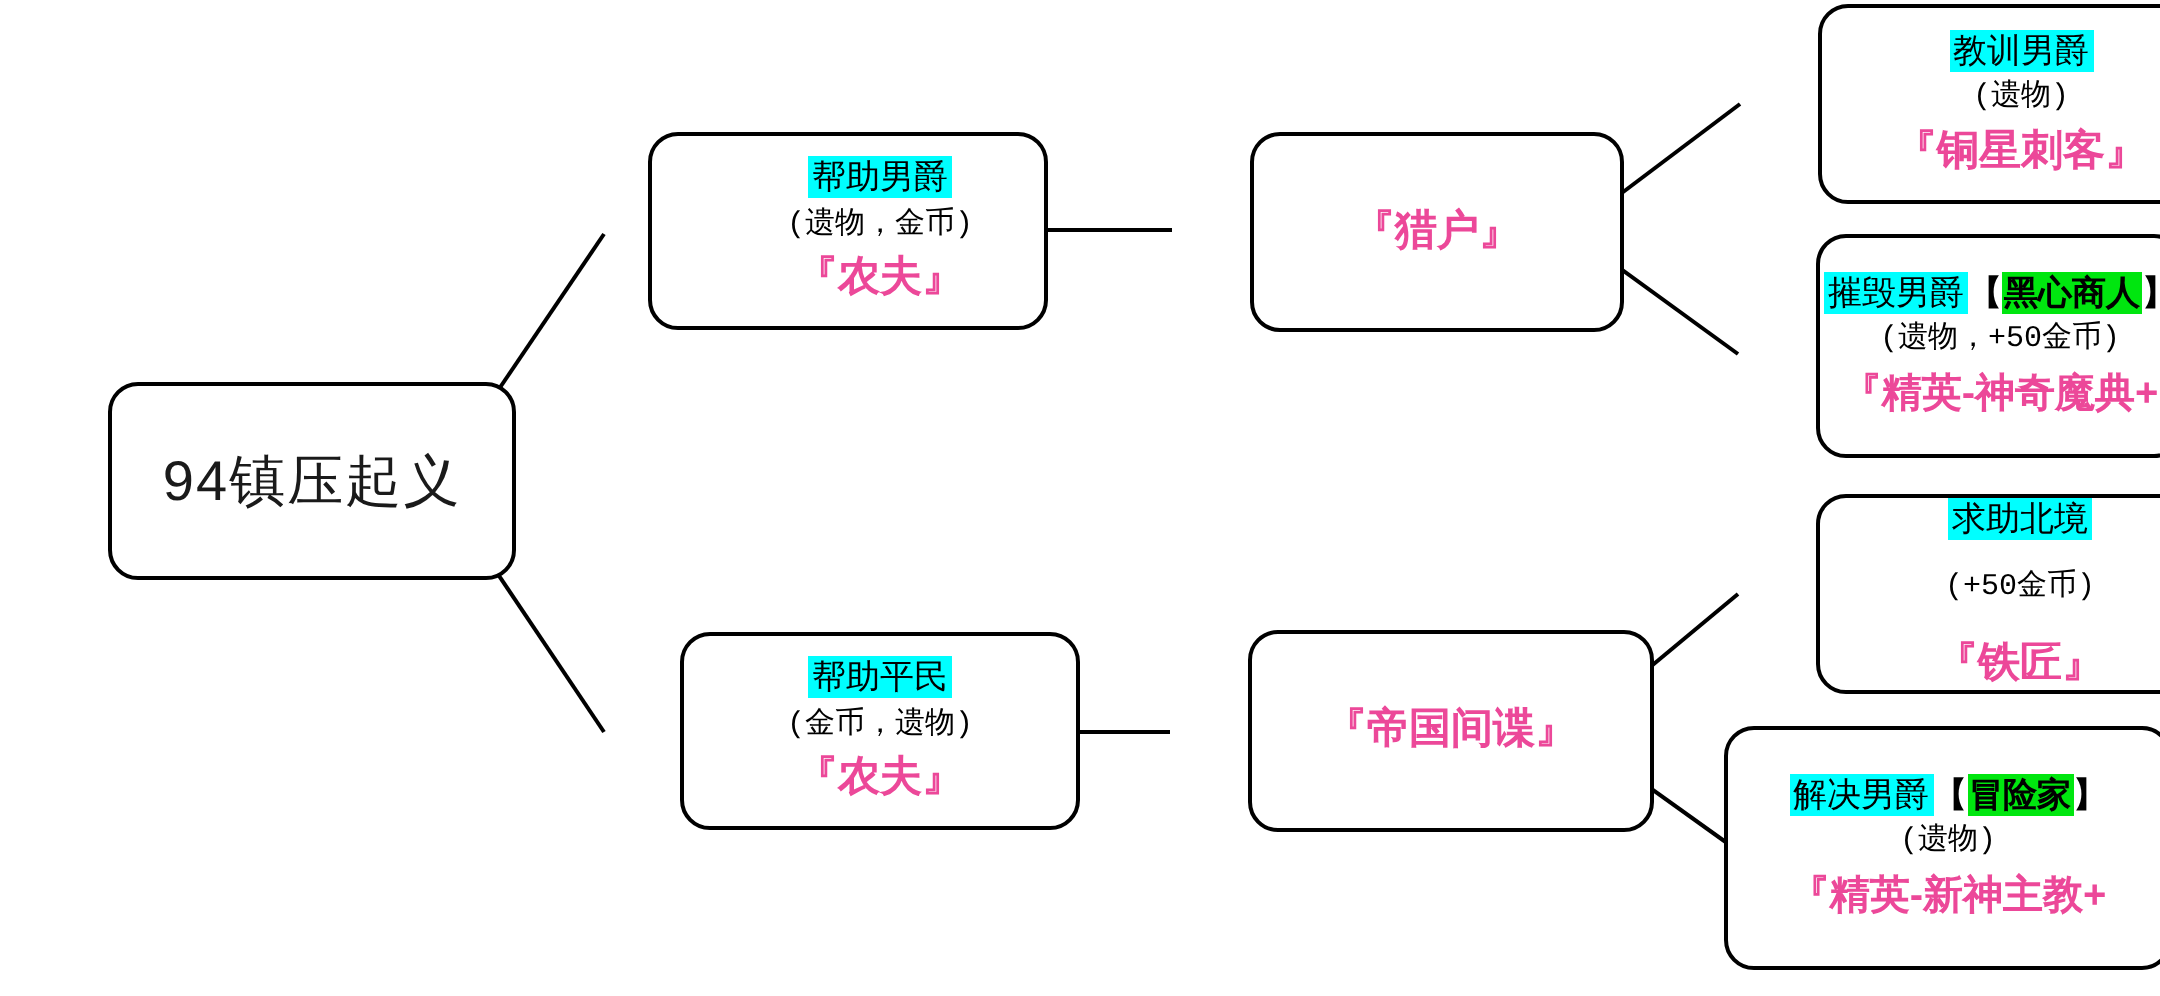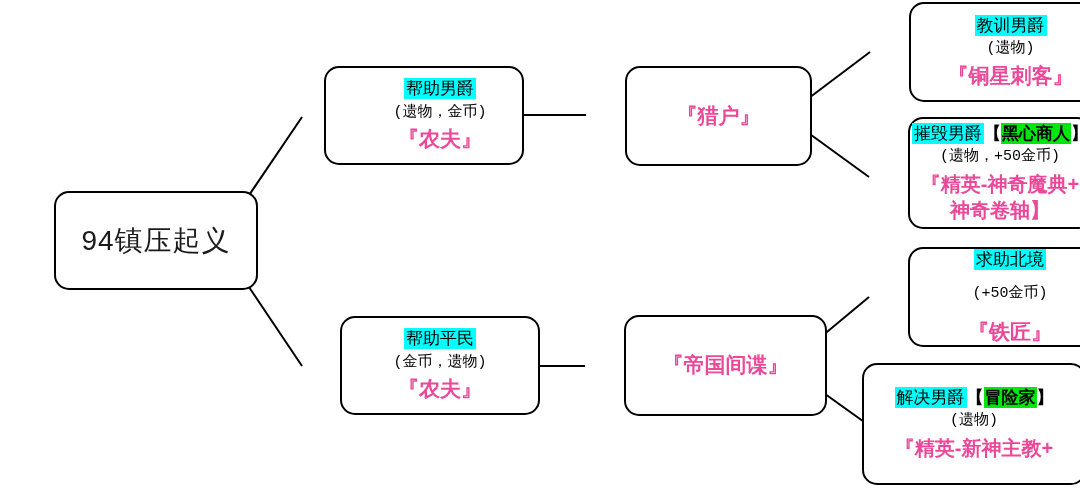--- a/index.html
+++ b/index.html
@@ -112,21 +112,20 @@
   <div class="node" id="node-teach-baron">
     <div class="line action-line"><span class="hl-cyan">教训男爵</span></div>
     <div class="line reward-line">(遗物)</div>
     <div class="line result-line">『铜星刺客』</div>
   </div>
 
   <div class="node" id="node-destroy-baron">
     <div class="line action-line"><span class="hl-cyan">摧毁男爵</span><span class="bracket">【</span><span class="hl-green bracket">黑心商人</span><span class="bracket">】</span></div>
     <div class="line reward-line">(遗物，+50金币)</div>
     <div class="line result-line small">『精英-神奇魔典+</div>
-    <div class="line result-line small">神奇卷轴】</div>
   </div>
 
   <div class="node" id="node-help-civilian">
     <div class="line action-line"><span class="hl-cyan">帮助平民</span></div>
     <div class="line reward-line">(金币，遗物)</div>
     <div class="line result-line">『农夫』</div>
   </div>
 
   <div class="node" id="node-imperial-spy">
     <div class="line result-line">『帝国间谍』</div>

